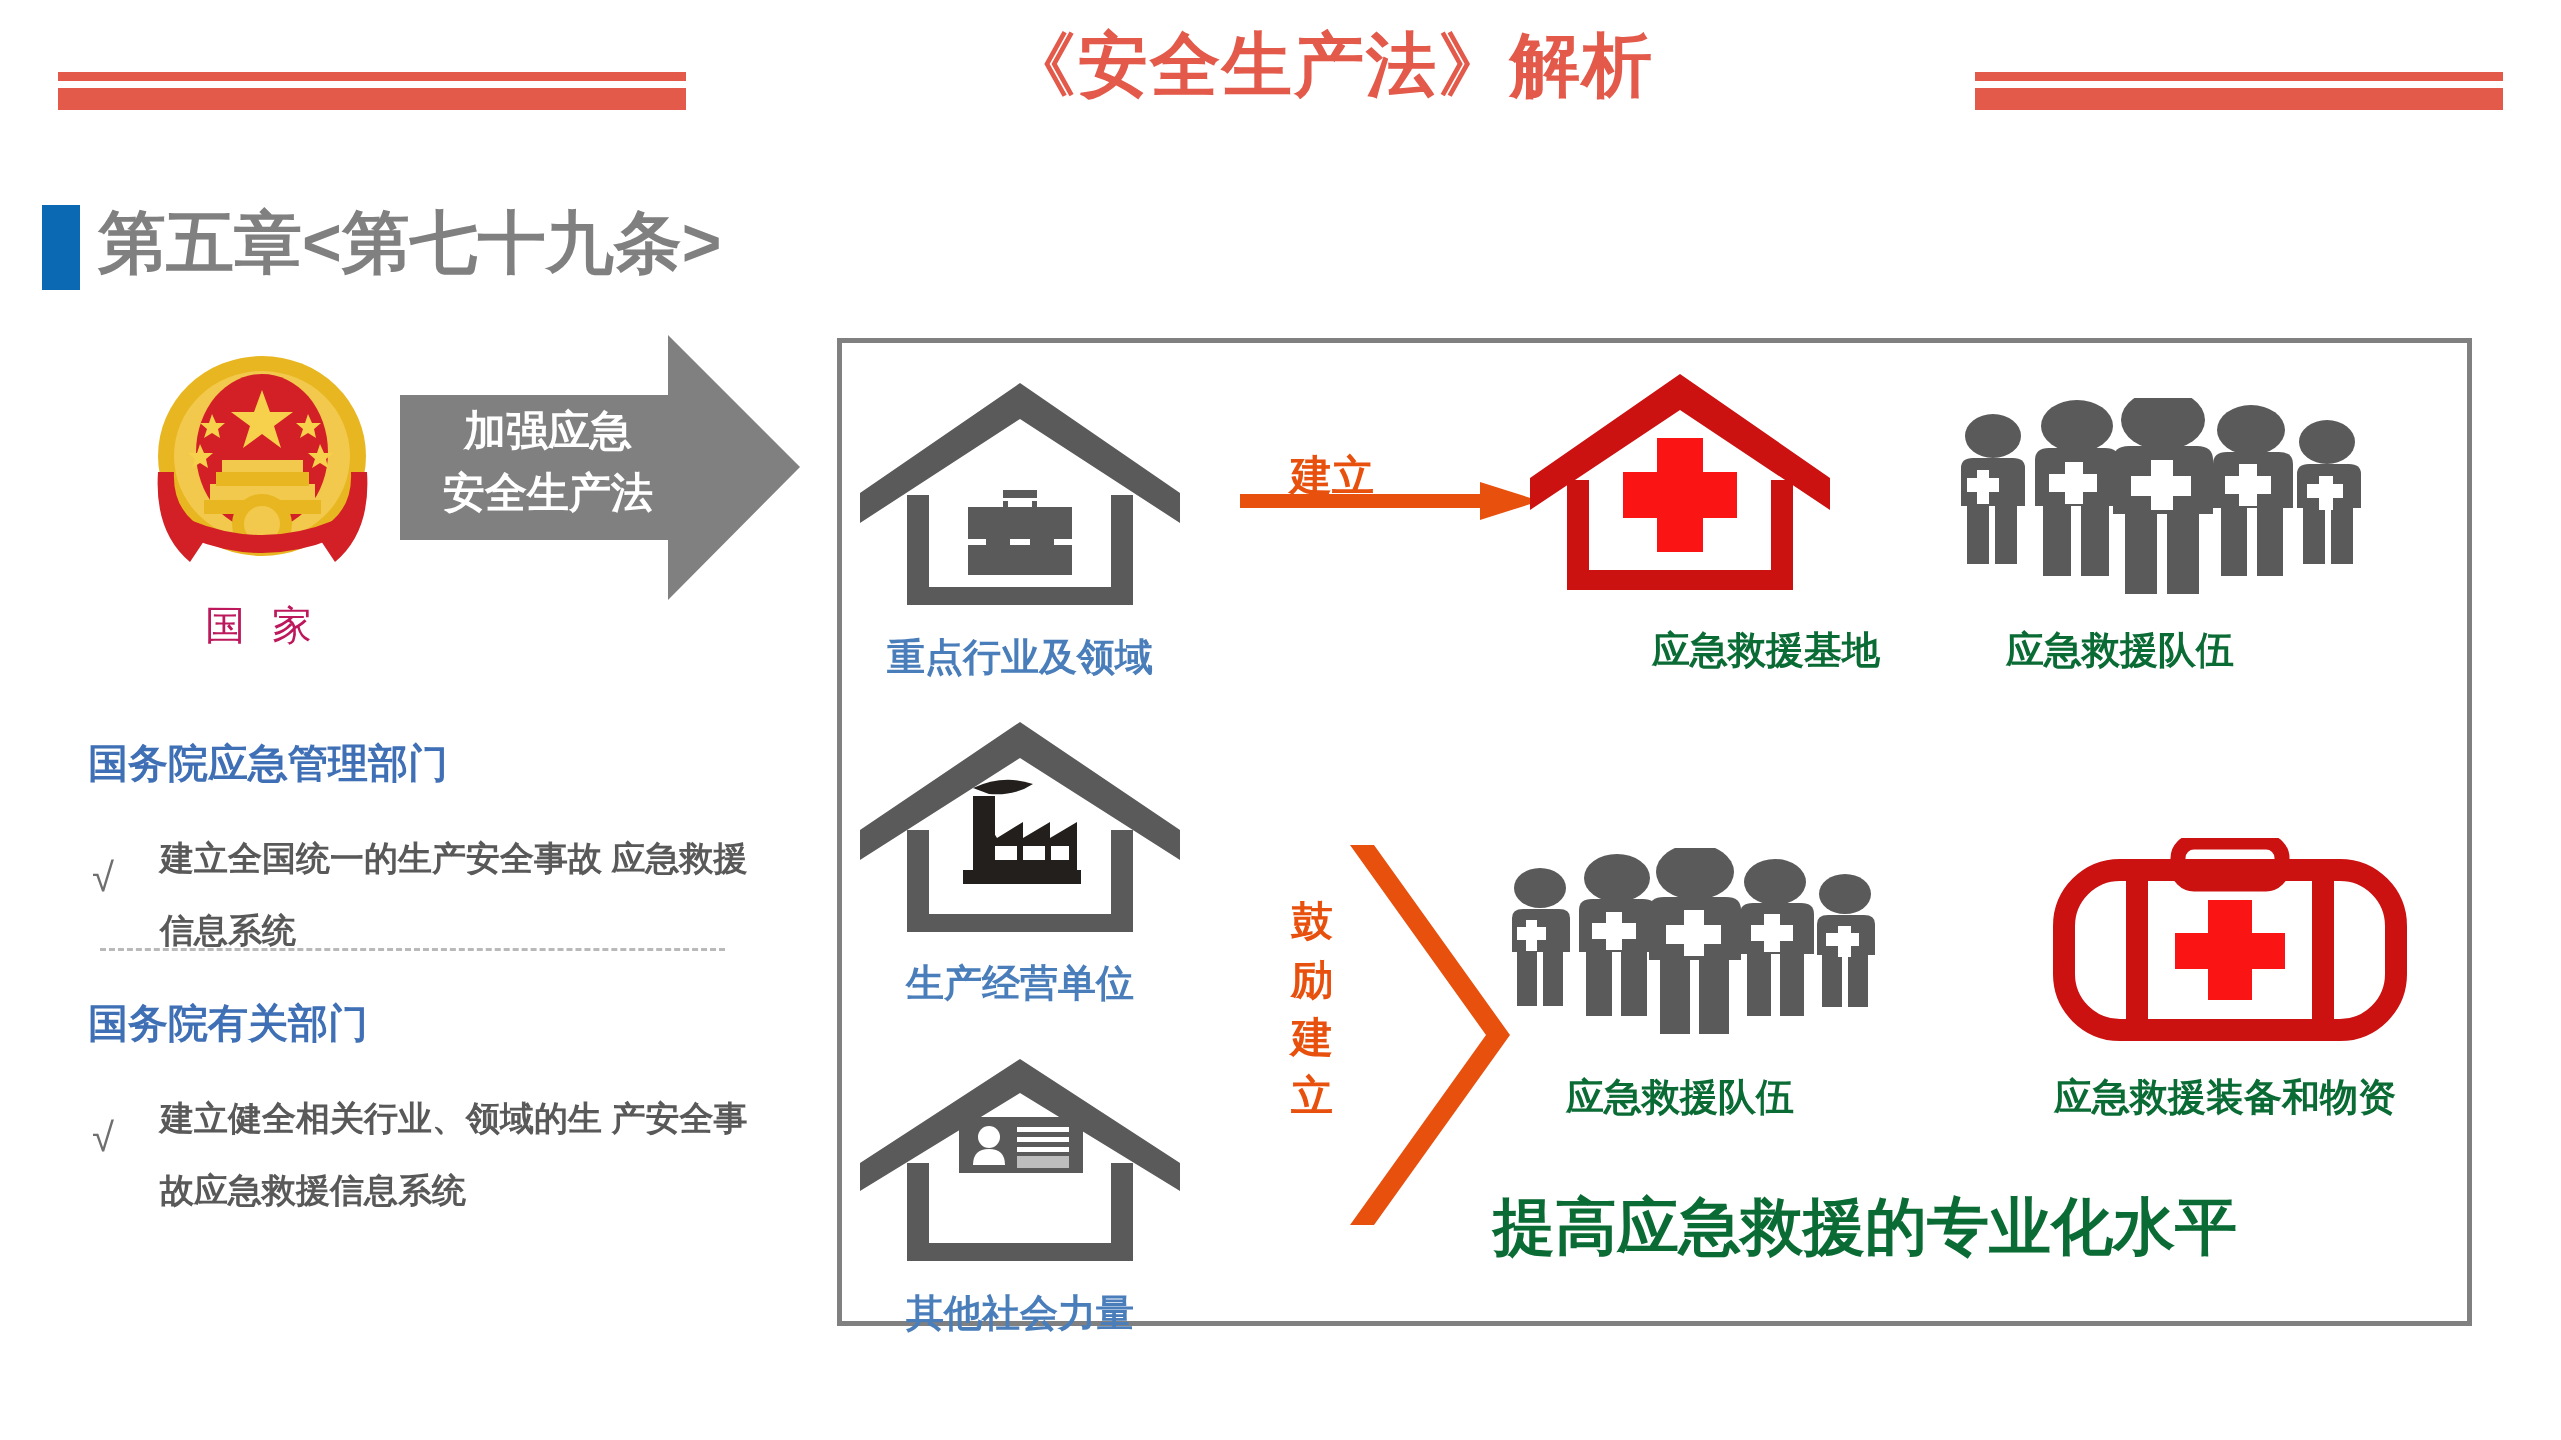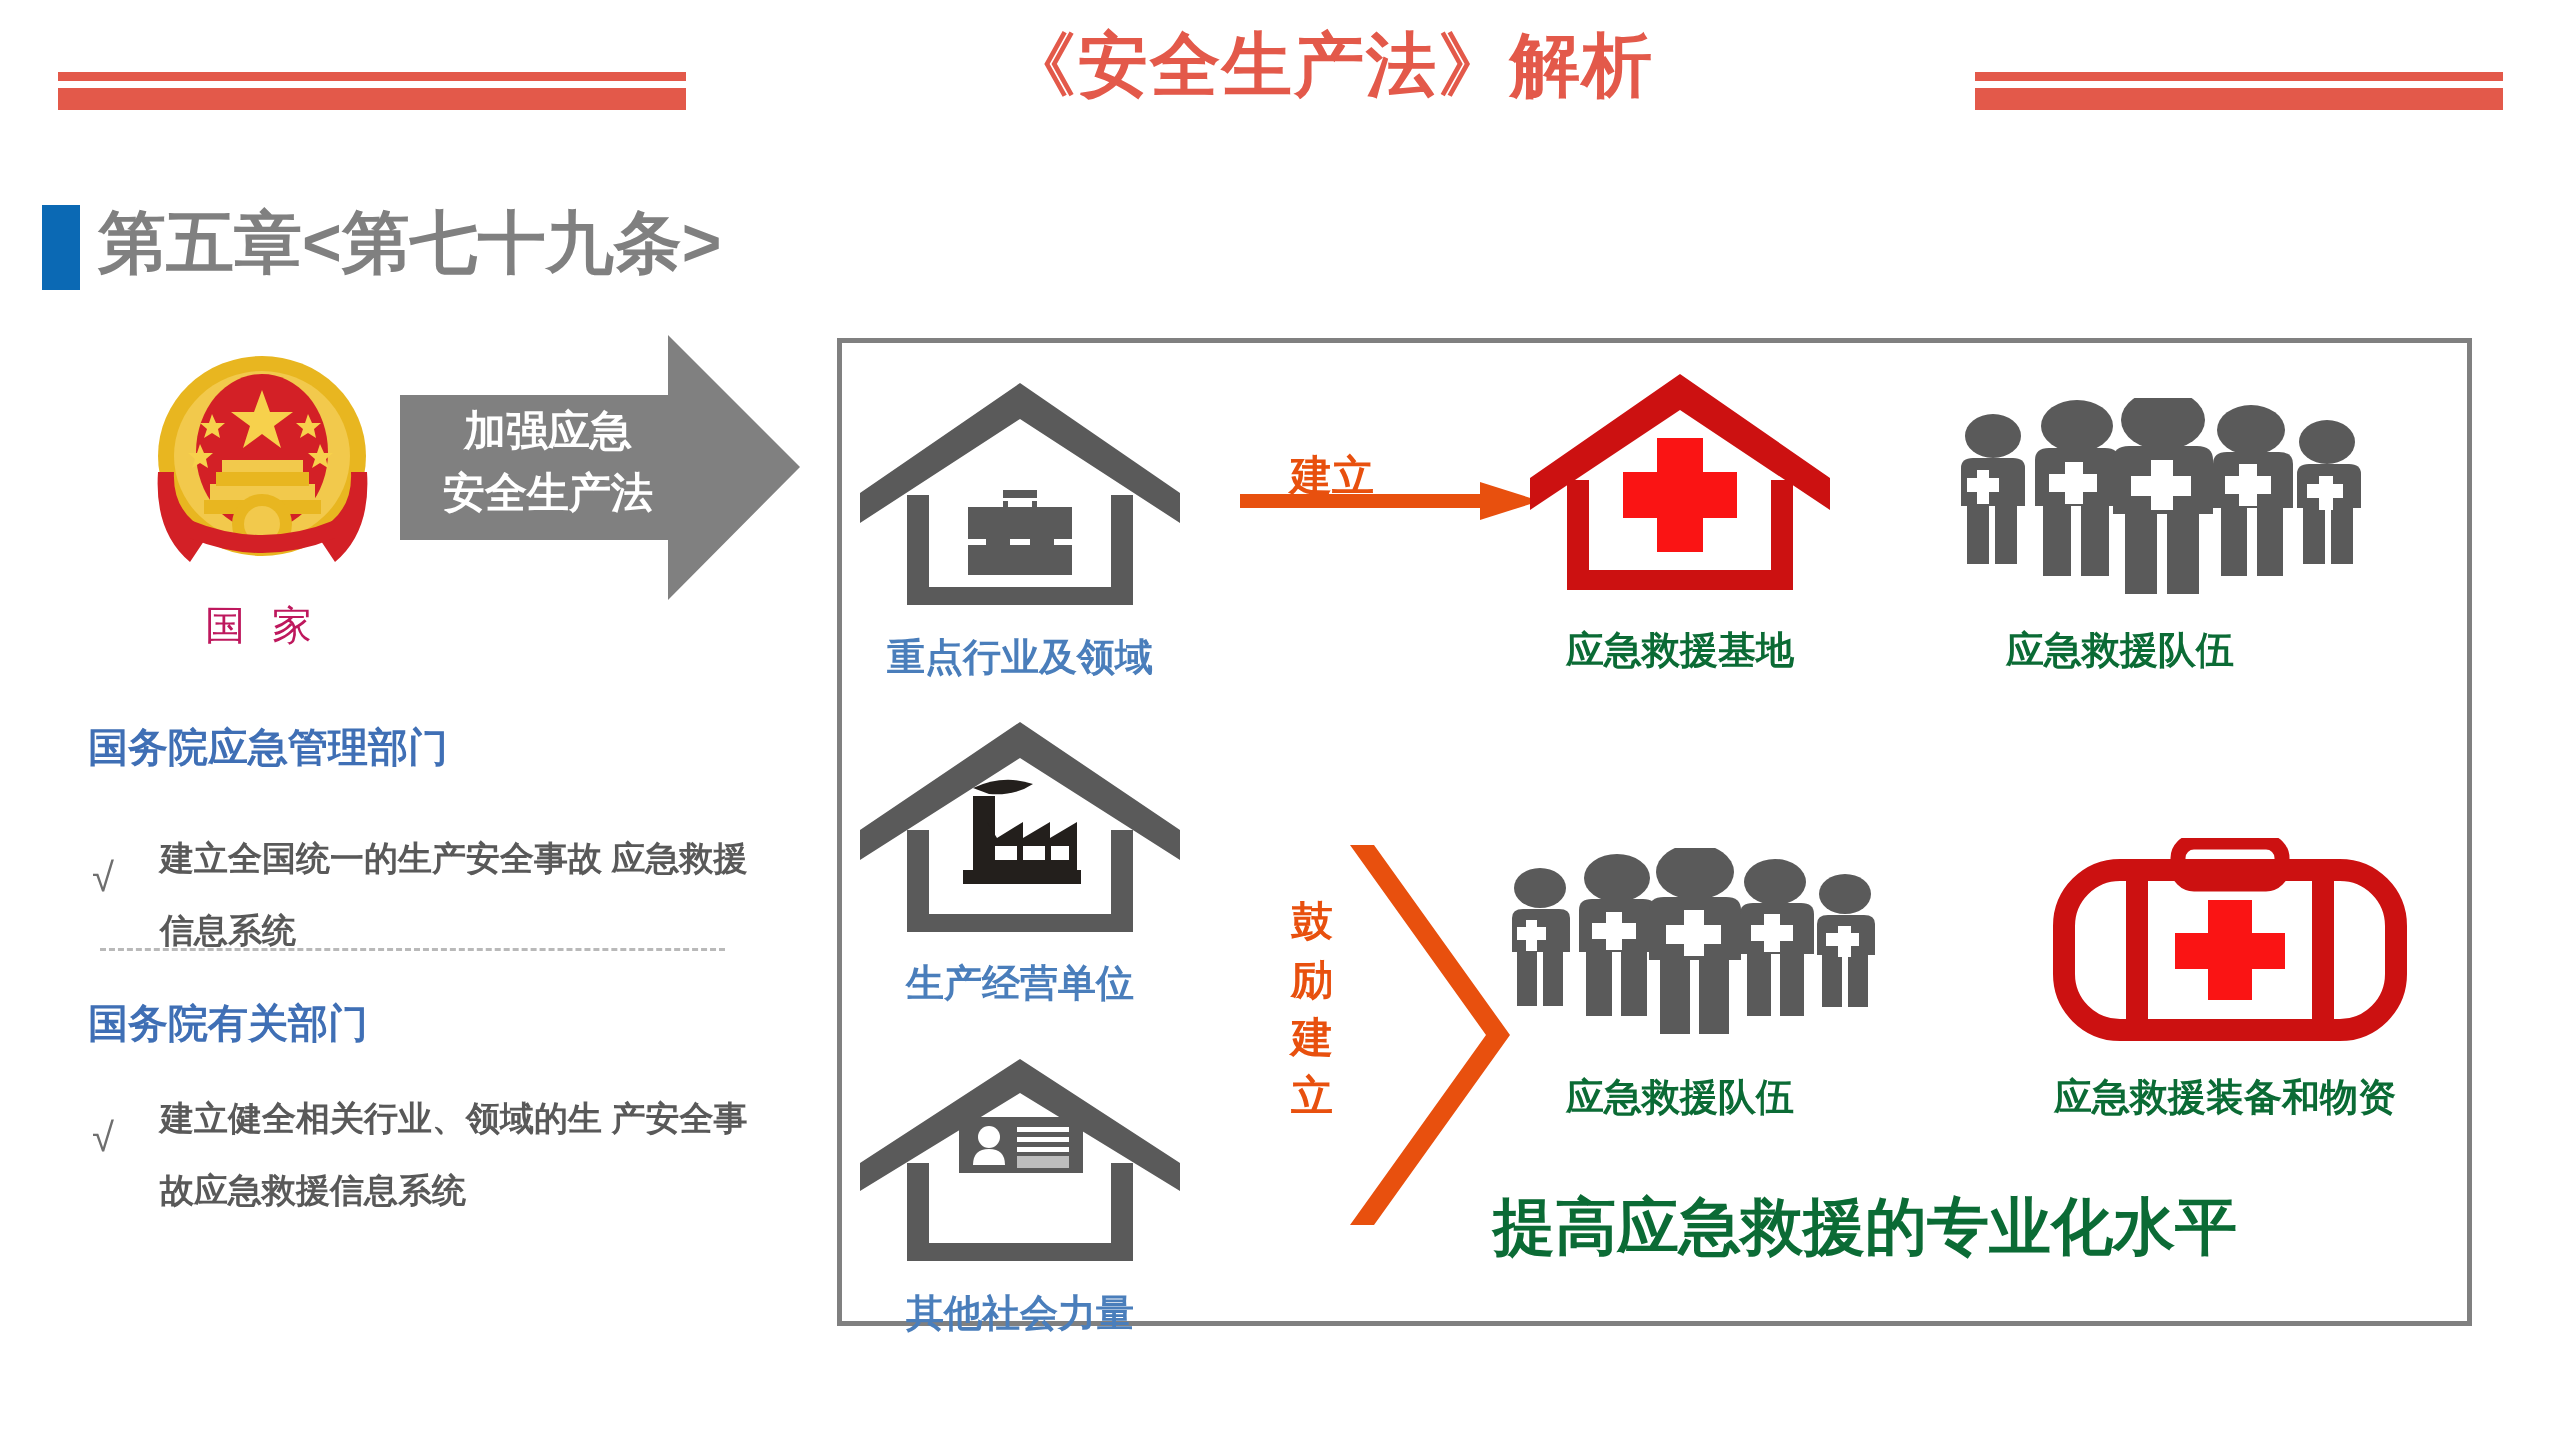--- a/index.html
+++ b/index.html
@@ -41,21 +41,21 @@
   }
 
   #big-arrow{left:400px;top:335px;width:400px;height:265px;}
   #arrow-text{
     left:428px;top:400px;width:240px;
     color:#ffffff;font-size:42px;font-weight:bold;line-height:62px;
     text-align:center;
   }
 
   .side-heading{color:#3F6FB5;font-size:40px;font-weight:bold;white-space:nowrap;}
-  #side-h1{left:88px;top:720px;}
+  #side-h1{left:88px;top:736px;}
   #side-h2{left:88px;top:996px;}
 
   .check{
     position:absolute;color:#6f6f6f;font-size:40px;font-weight:normal;
   }
   #check1{left:92px;top:855px;}
   #check2{left:92px;top:1115px;}
 
   .side-body{
     position:absolute;color:#595959;font-size:34px;font-weight:bold;
@@ -90,21 +90,21 @@
   #house2-lbl{left:855px;top:958px;width:330px;}
   #house3{left:855px;top:1055px;}
   #house3-lbl{left:855px;top:1288px;width:330px;}
 
   #build-arrow{left:1240px;top:460px;width:330px;height:90px;}
   #build-arrow-text{
     left:1290px;top:448px;color:#E8500E;font-size:42px;font-weight:bold;
   }
 
   #base-house{left:1525px;top:370px;}
-  #base-house-lbl{left:1480px;top:625px;width:400px;}
+  #base-house-lbl{left:1480px;top:625px;width:400px;text-align:right;}
 
   #team1{left:1935px;top:398px;}
   #team1-lbl{left:1890px;top:625px;width:460px;}
 
   #chevron{left:1340px;top:845px;width:180px;height:380px;}
   #encourage-text{
     left:1286px;top:893px;width:52px;
     color:#E8500E;font-size:42px;font-weight:bold;line-height:58px;
     text-align:center;
   }

